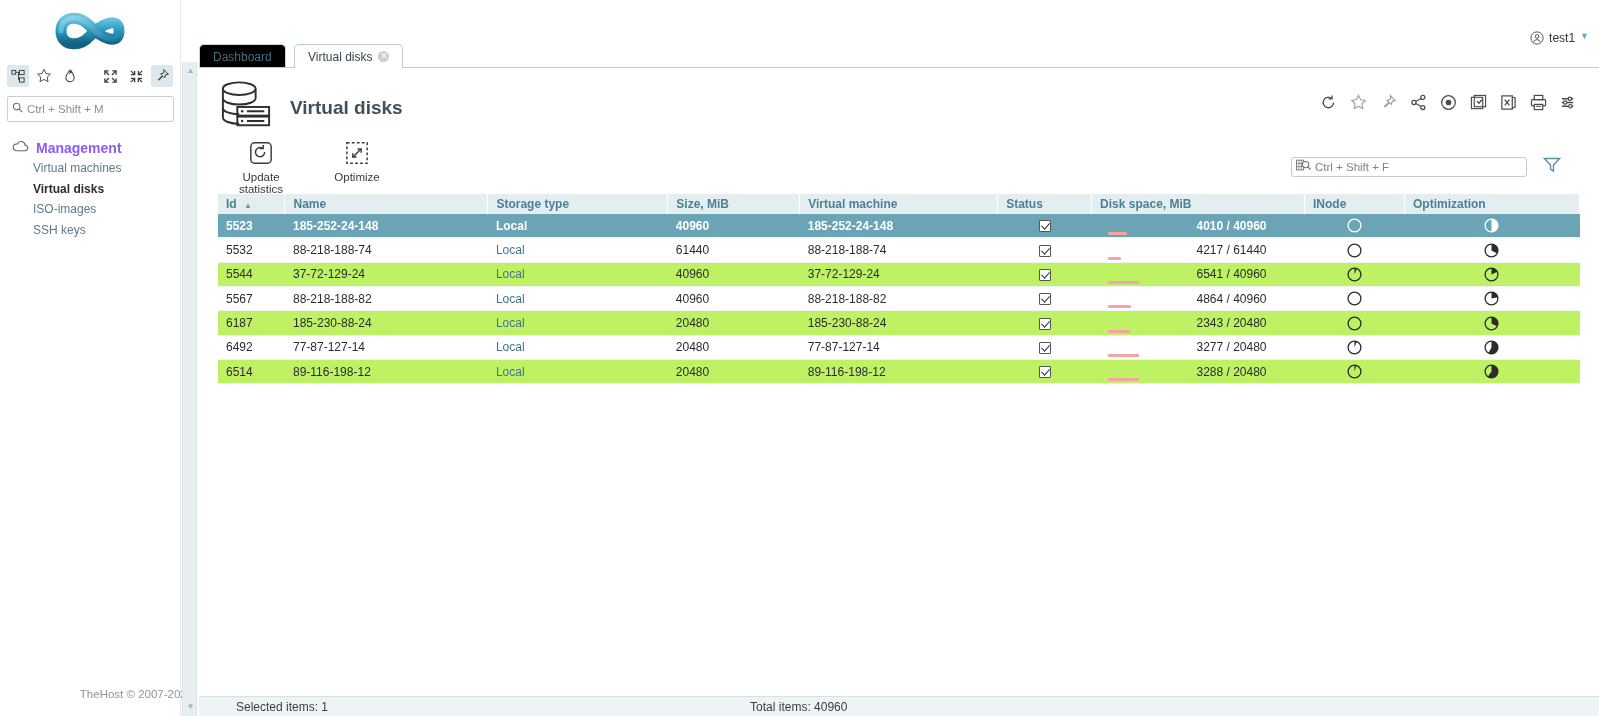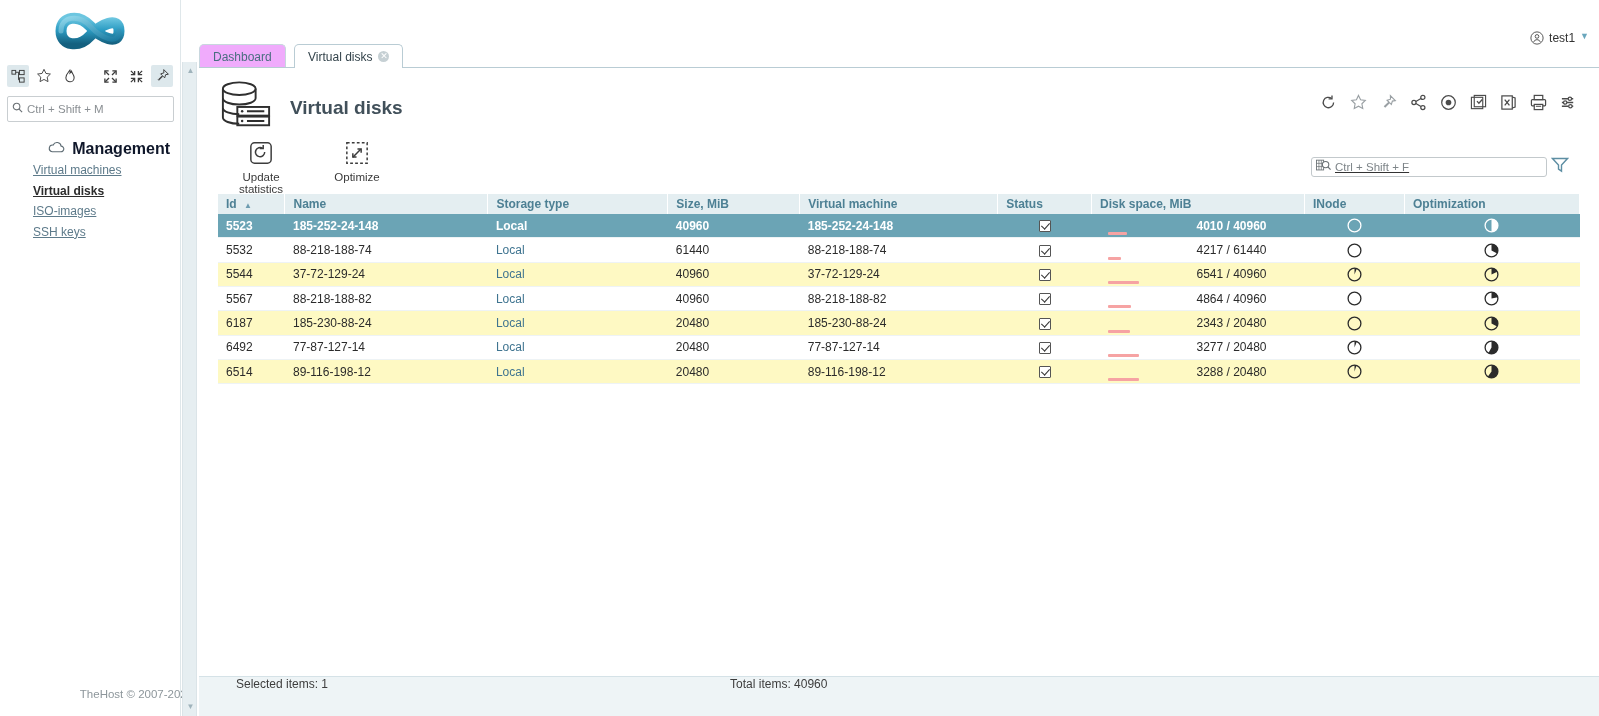--- a/index.html
+++ b/index.html
@@ -48,27 +48,26 @@
   }
   .search-box .ph {
     font-size: 11.5px; color: #8a8f93; margin-left: 4px;
     white-space: nowrap;
   }
   .nav { margin-top: 16px; }
   .nav-group { margin-bottom: 14px; }
   .nav-group-head {
     display: flex; align-items: center; gap: 7px;
     padding: 2px 10px 2px 12px;
-    font-size: 16px; font-weight: bold; color: #0f172a; justify-content: flex-end;
+    font-size: 14px; font-weight: bold; color: #8b5cf6;
   }
   .nav-item {
     padding: 2px 10px 2px 33px;
     font-size: 12px; color: #5d7a8a; cursor: pointer;
     line-height: 16.5px;
-    text-decoration: underline;
   }
   .nav-item.current { color: #2d2d2d; font-weight: bold; }
   .footer-copy {
     position: absolute; left: 0; bottom: 16px; width: 181px;
     text-align: center; font-size: 11.5px; color: #8d969b; margin-left: 46px;
   }
 
   
   .scroll-strip {
     position: absolute; left: 182px; top: 62px;
@@ -98,21 +97,21 @@
     width: 1400px; height: 24px;
   }
   .tab {
     position: absolute; top: 0; height: 24px;
     display: flex; align-items: center; gap: 6px;
     padding: 0 13px;
     font-size: 12px; color: #4a6e80;
     border: 1px solid #c8d7de;
     border-bottom: none;
     border-radius: 5px 5px 0 0;
-    background: #f0abfc;
+    background: #000000;
     cursor: pointer;
   }
   .tab.active {
     background: #ffffff; color: #33434b;
     border-color: #b9ccd4;
     z-index: 3;
   }
   .tab .closeic {
     width: 11px; height: 11px; border-radius: 50%;
     background: #c6d0d4; color: #fff;
@@ -143,22 +142,22 @@
   .action-btn .lbl { font-size: 11.5px; margin-top: 3px; color: #3a3a3a; }
 
   .head-tools {
     position: absolute; right: 22px; top: 26px;
     display: flex; align-items: center; gap: 13px;
     color: #4b4b4b;
   }
   .head-tools .ti { cursor: pointer; display: flex; }
 
   .filter-row {
-    position: absolute; right: 30px; top: 88px;
-    display: flex; align-items: center; gap: 4px; text-decoration: underline;
+    position: absolute; right: 38px; top: 88px;
+    display: flex; align-items: center; gap: 16px;
   }
   .filter-input {
     width: 236px; height: 20px;
     border: 1px solid #c3c9cc; border-radius: 3px;
     display: flex; align-items: center; padding: 0 4px;
     background: #fff;
   }
   .filter-input .ph { font-size: 11.5px; color: #7e8589; margin-left: 3px; }
 
   
@@ -179,21 +178,21 @@
   }
   table.grid th .sortar { font-size: 8px; margin-left: 4px; color: #6d9cb0; }
   table.grid td {
     font-size: 12px;
     padding: 4px 8px;
     height: 21.5px;
     color: #2b2b2b;
     white-space: nowrap;
     border-bottom: 1px solid #eef3f5;
   }
-  table.grid tr.even td { background: #fef9c3; }
+  table.grid tr.even td { background: #bef264; }
   table.grid tr.odd td  { background: #ffffff; }
   table.grid tr.selected td {
     background: #6ba4b5 !important; color: #ffffff; font-weight: bold;
   }
   table.grid tr.selected td a { color: #ffffff; }
   td.link a { color: #3f7490; text-decoration: none; cursor: pointer; }
   td.center { text-align: center; }
   .chk {
     display: inline-block; width: 12px; height: 12px;
     border: 1px solid #555; background: #fff; border-radius: 1px;
@@ -208,25 +207,25 @@
   .ds-cell { position: relative; text-align: right; padding-right: 38px !important; }
   .ds-bar {
     position: absolute; left: 16px; bottom: 2px;
     height: 3px; background: #f6a3a3; border-radius: 1px;
   }
   .pie { display: inline-block; vertical-align: middle; }
 
   
   .statusbar {
     position: absolute; left: 199px; bottom: 0;
-    width: 1400px; height: 40px;
+    width: 1400px; height: 20px;
     background: #eef4f6;
     border-top: 1px solid #d5e2e7;
-    display: flex; align-items: flex-start;
-    font-size: 12px; color: #3d3d3d;
+    display: flex; align-items: center;
+    font-size: 12px; color: #3d3d3d; gap: 20px;
   }
   .statusbar .sel { margin-left: 37px; }
   .statusbar .tot { margin-left: 402px; }
   .filter-funnel { cursor: pointer; }
 </style>
 </head>
 <body>
 
 <div class="app">
 

